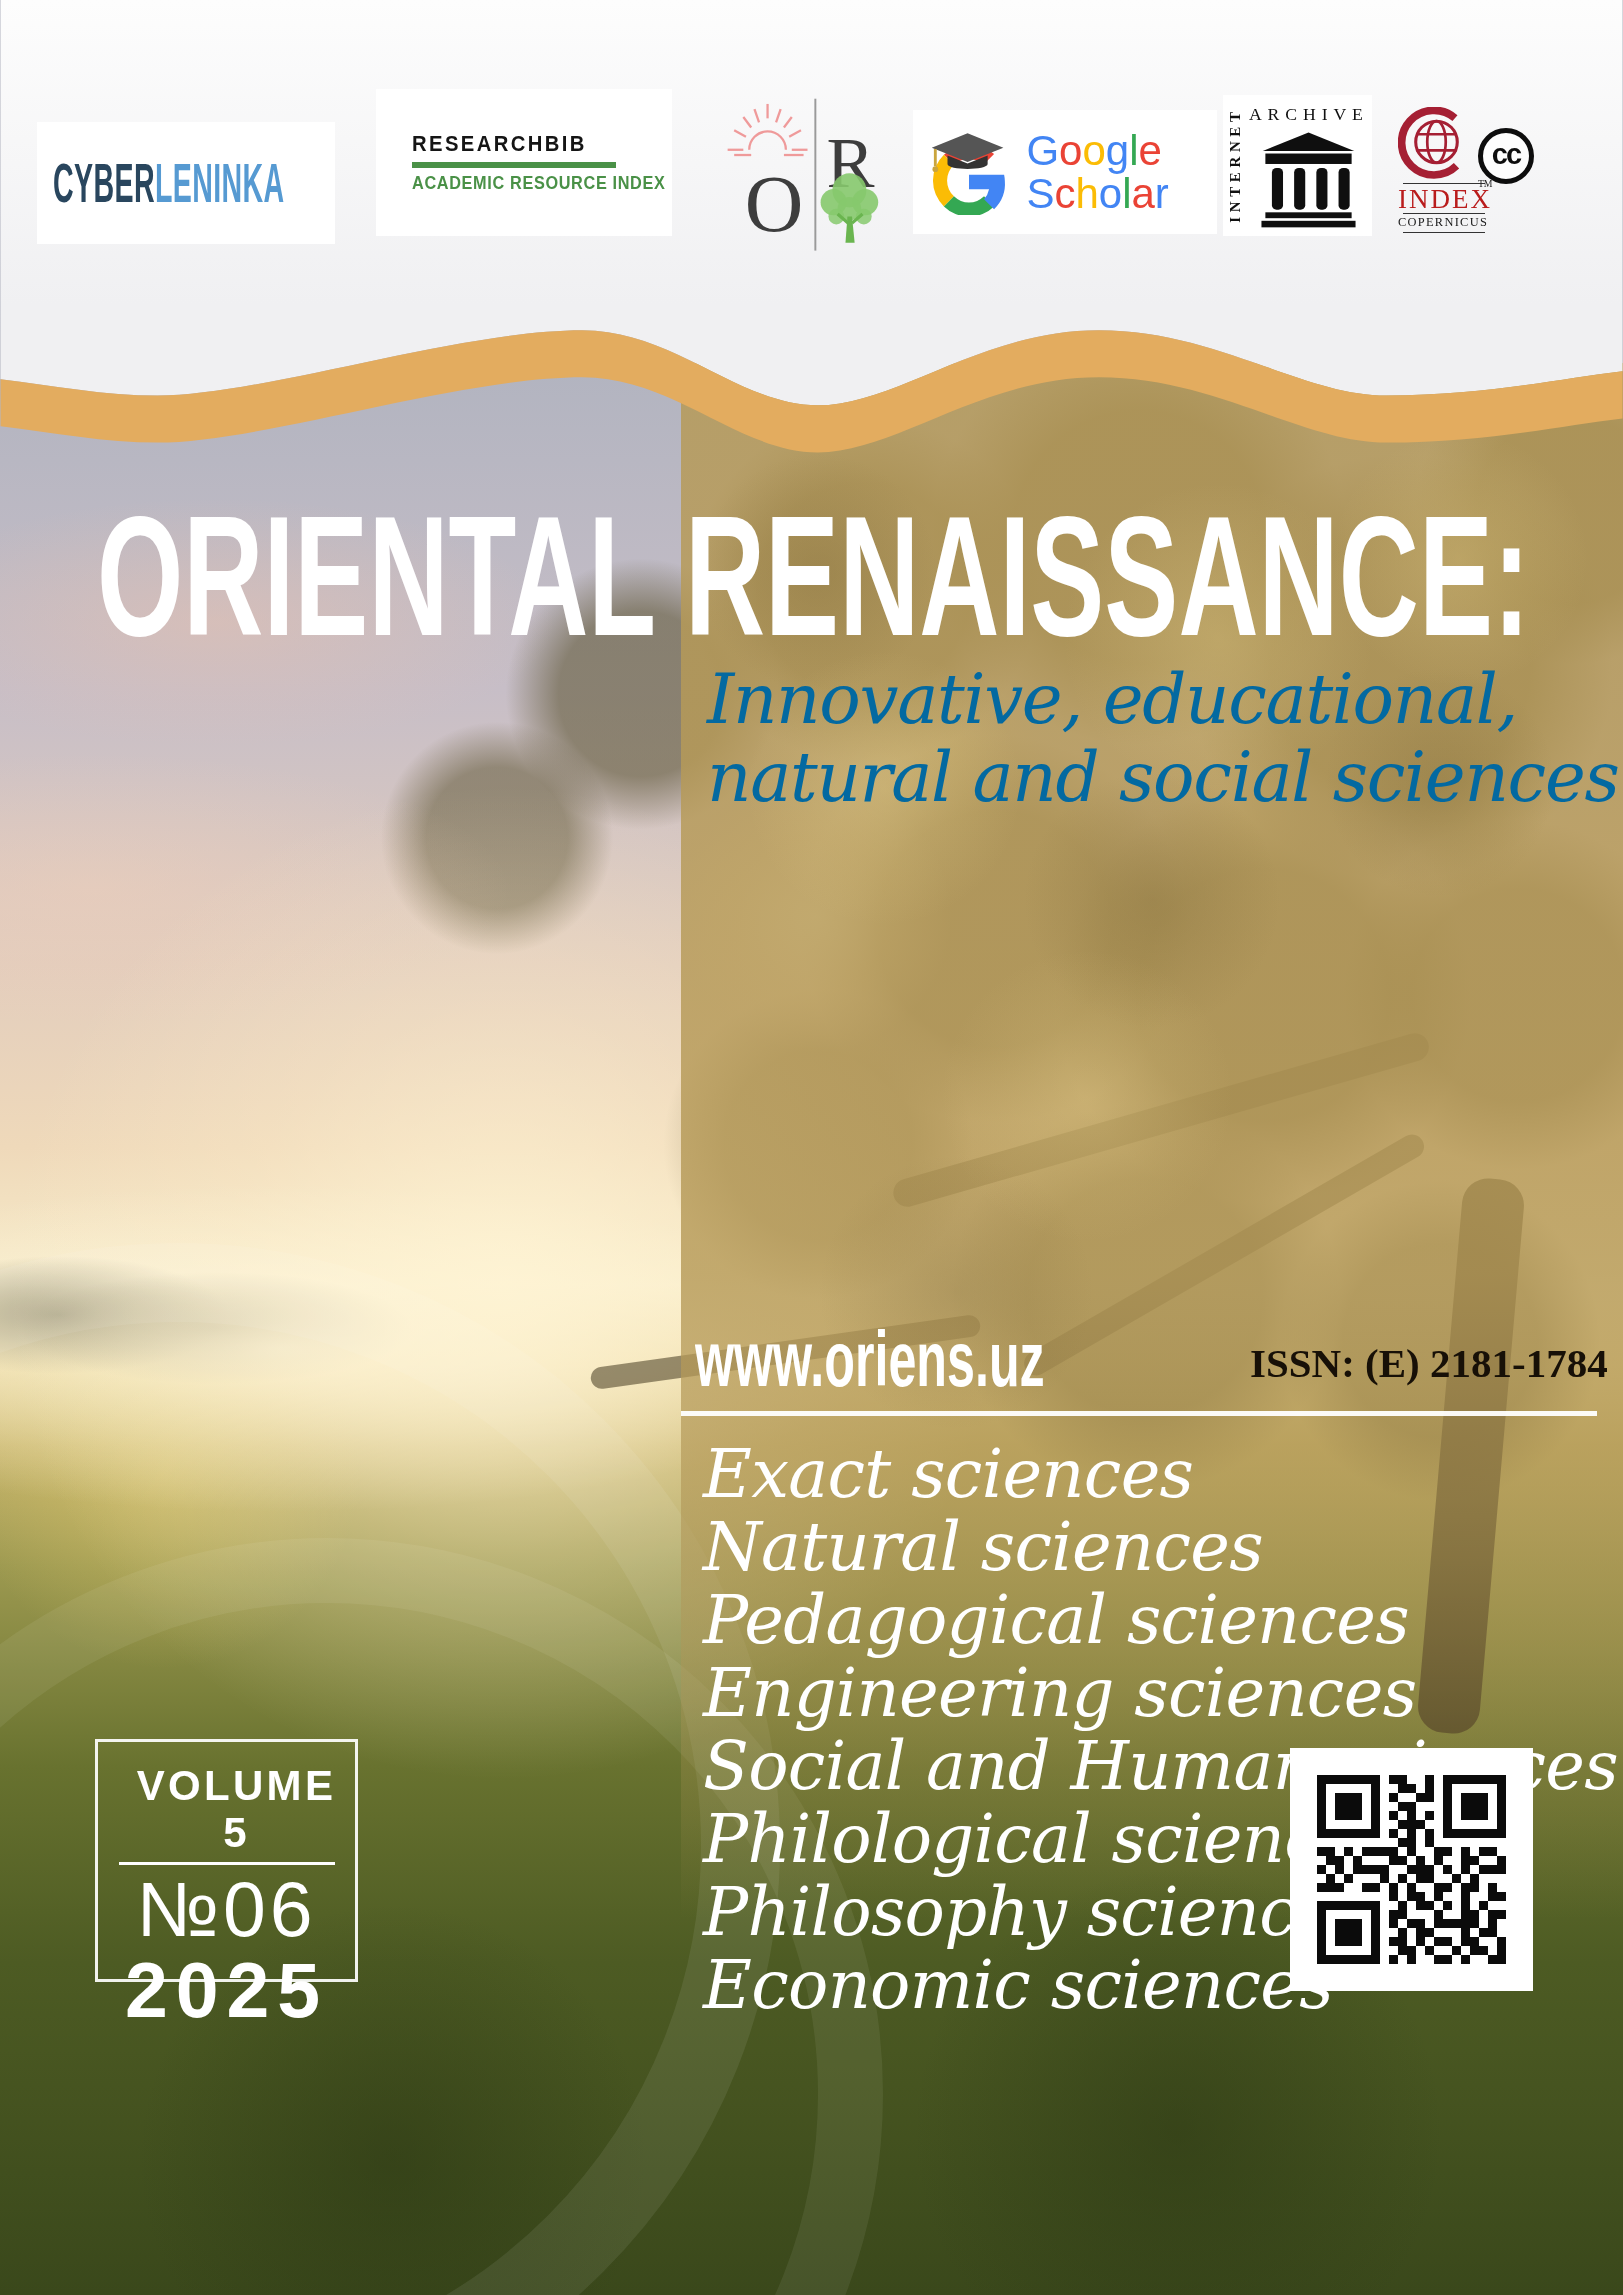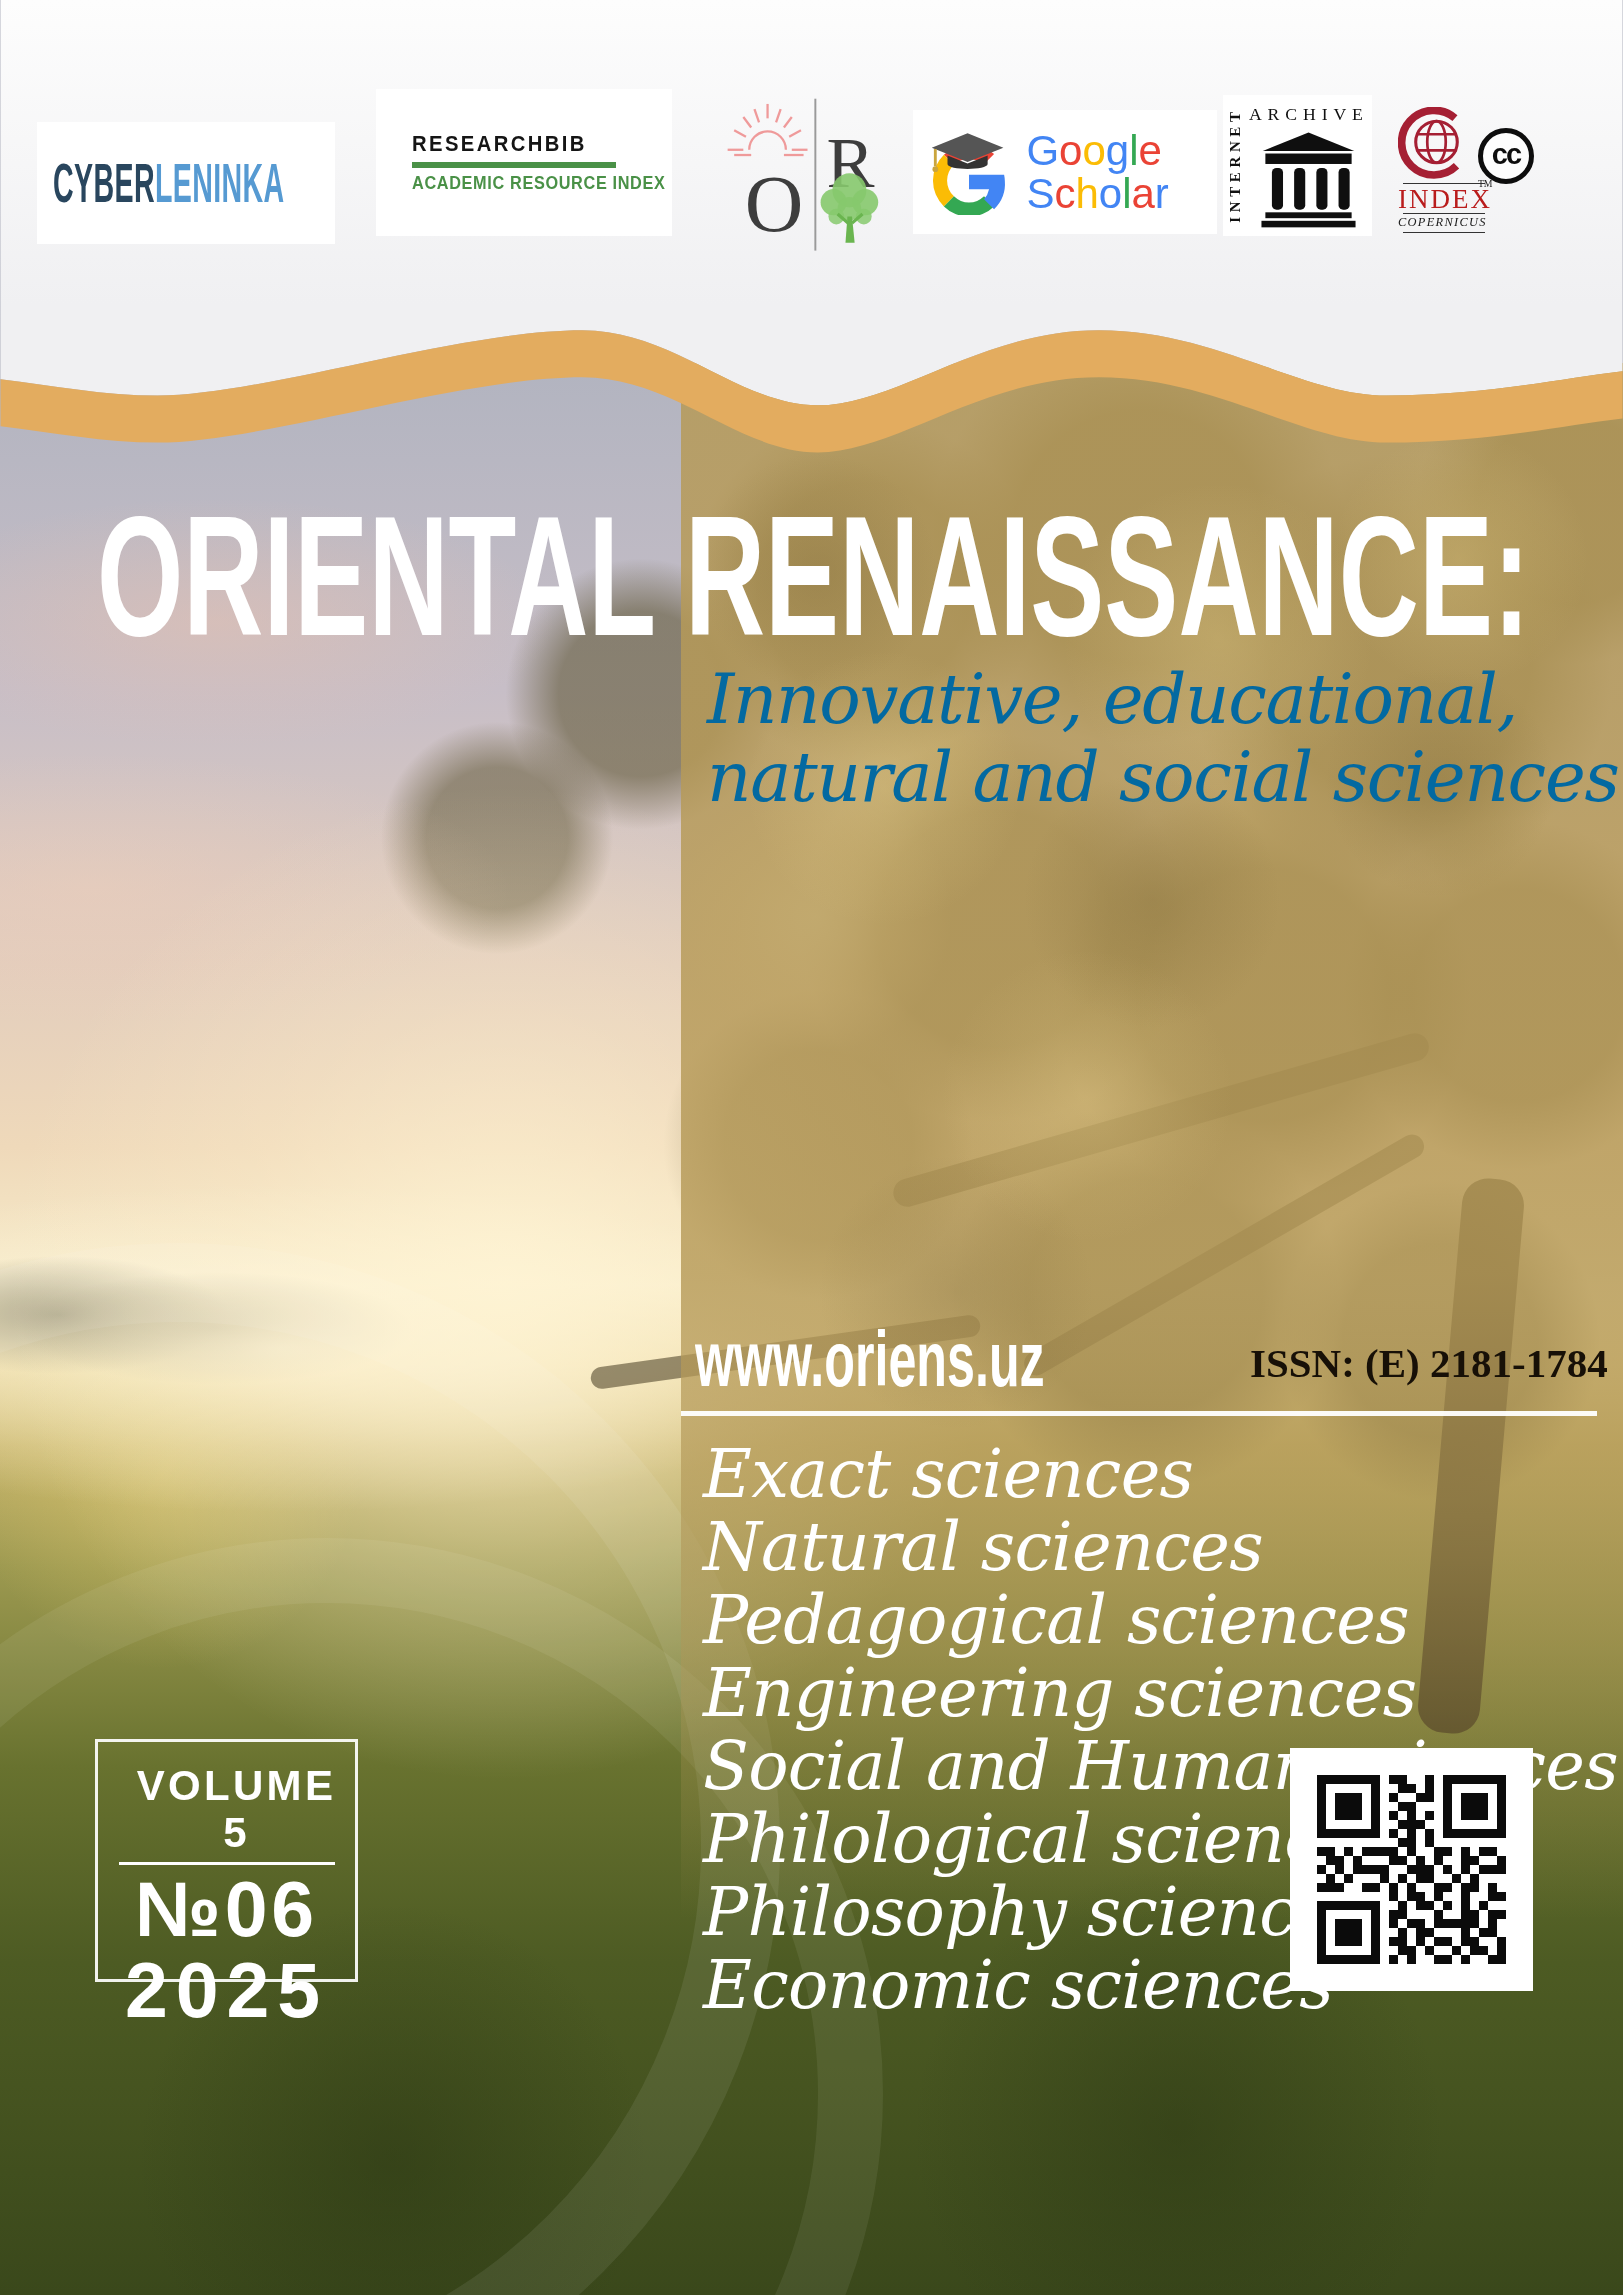--- a/index.html
+++ b/index.html
@@ -87,21 +87,21 @@
   .ia-archive{grid-column:2;grid-row:1;font-family:"Liberation Serif",serif;font-weight:normal;
     font-size:17.7px;letter-spacing:5.9px;color:#111;text-align:center;padding-top:3.9px;}
   .ia-internet{grid-column:1;grid-row:1 / span 2;font-family:"Liberation Serif",serif;font-weight:bold;
     font-size:15px;letter-spacing:4.6px;color:#111;writing-mode:vertical-rl;transform:rotate(180deg);text-align:center;}
   .ia-building{grid-column:2;grid-row:2;display:flex;justify-content:center;align-items:center;}
 
   .logo-ic{position:absolute;left:1398px;top:107px;width:92px;height:141px;text-align:left;}
   .ic-tm{position:absolute;right:-2.6px;top:71px;font-size:9.8px;font-family:"Liberation Serif",serif;color:#222;}
   .ic-lines{border-top:1.3px solid #333;margin:1.3px 5.2px;}
   .ic-index{font-family:"Liberation Serif",serif;font-size:27px;letter-spacing:2px;color:#b91c1c;line-height:26px;}
-  .ic-cop{font-family:"Liberation Serif",serif;font-size:12.4px;letter-spacing:1.3px;color:#1b1b1b;line-height:15.7px;font-style:italic;}
+  .ic-cop{font-family:"Liberation Serif",serif;font-size:12.4px;letter-spacing:1.3px;color:#1b1b1b;line-height:15.7px;}
 
   .logo-cc{position:absolute;left:1478px;top:128px;width:56px;height:56px;border:5.2px solid #0d0d0d;
     border-radius:50%;box-sizing:border-box;display:flex;align-items:center;justify-content:center;
     background:#fdfdfd;font-weight:bold;font-size:29px;color:#0d0d0d;letter-spacing:-2px;padding-bottom:3.9px;}
 
   
   .title-svg{position:absolute;left:97px;top:507px;}
   .subtitle{position:absolute;left:707px;top:660px;color:#0369a1;
     font-family:"DejaVu Serif",serif;font-style:italic;font-size:69px;line-height:78px;letter-spacing:-1.3px;}
   .site-svg{position:absolute;left:695px;top:1328px;}
@@ -109,21 +109,21 @@
     font-weight:bold;font-size:41px;color:#171007;}
   .rule{position:absolute;left:681px;top:1411px;width:916px;height:4.6px;background:rgba(255,255,255,.95);}
   .sciences{position:absolute;left:703px;top:1438px;color:#fff;
     font-family:"DejaVu Serif",serif;font-style:italic;font-size:67px;}
   .science-item{height:73px;line-height:73px;letter-spacing:-0.7px;white-space:nowrap;}
 
   .volume-box{position:absolute;left:95px;top:1739px;width:263px;height:243px;box-sizing:border-box;
     border:3.3px solid rgba(255,255,255,.92);color:#fff;text-align:center;padding-top:19.6px;}
   .vol-line1{font-weight:bold;font-size:42px;letter-spacing:3.3px;line-height:47px;padding-left:20px;}
   .vol-rule{width:216px;height:3.3px;background:#fff;margin:6.5px auto 3.9px auto;}
-  .vol-no{font-weight:bold;font-size:77px;line-height:81px;letter-spacing:3.9px;}
+  .vol-no{font-weight:normal;font-size:77px;line-height:81px;letter-spacing:3.9px;}
   .vol-year{font-weight:bold;font-size:77px;line-height:81px;letter-spacing:7.9px;}
 
   .qr-box{position:absolute;left:1290px;top:1748px;width:243px;height:243px;background:#fff;
     display:flex;align-items:center;justify-content:center;}
   .qr-grid{width:190px;height:190px;display:grid;grid-template-columns:repeat(21,1fr);grid-auto-rows:1fr;}
   .qr-grid .on{background:#0b0b0b;}
 </style>
 </head>
 <body>
 

